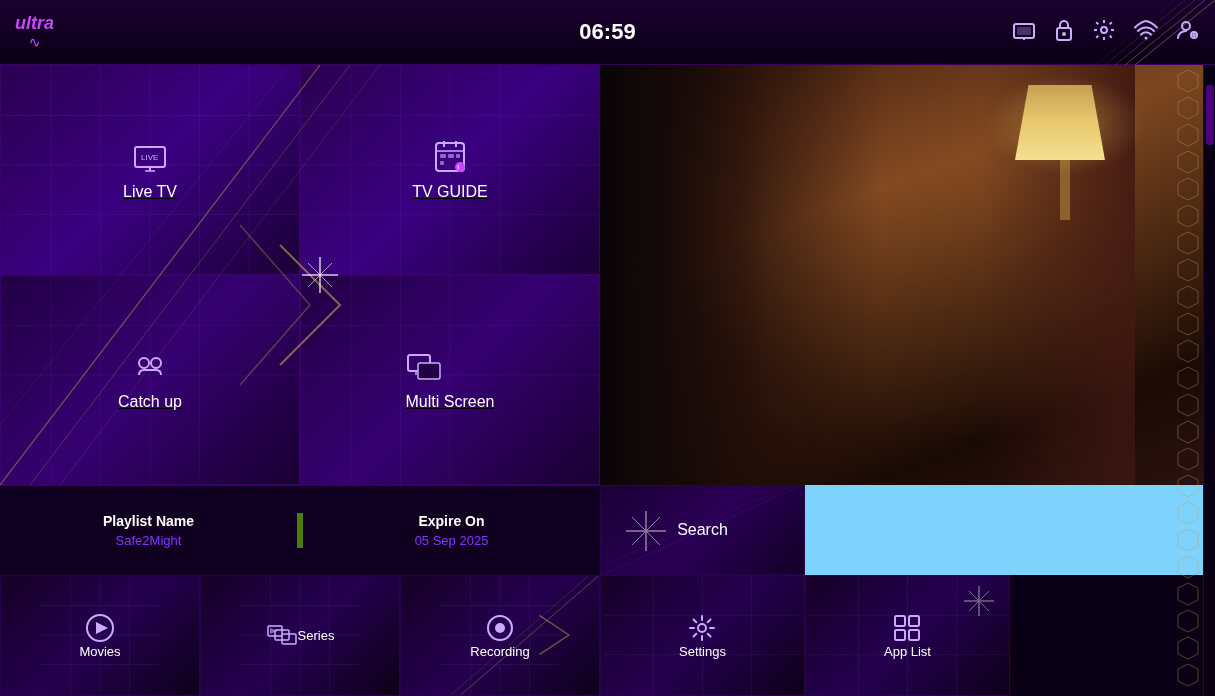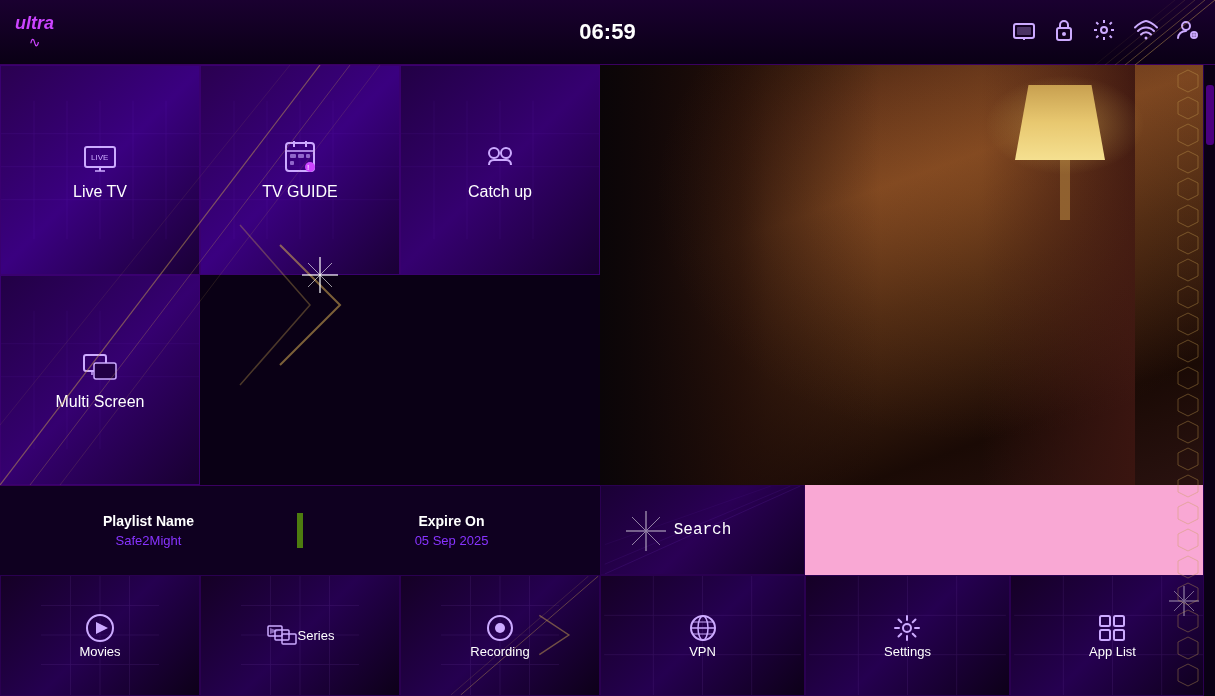--- a/index.html
+++ b/index.html
@@ -72,24 +72,25 @@
     .left-panel {
       width: 600px;
       height: 100%;
       display: flex;
       flex-direction: column;
     }
 
     
     .menu-grid {
       display: grid;
-      grid-template-columns: 1fr 1fr 1fr;
+      grid-template-columns: 1fr 1fr;
       grid-template-rows: 1fr 1fr;
       height: 420px;
       position: relative;
+      text-decoration: underline;
     }
 
     .menu-tile {
       background: #2a0050;
       display: flex;
       flex-direction: column;
       align-items: center;
       justify-content: center;
       cursor: pointer;
       border: 1px solid #3a0070;
@@ -174,22 +175,21 @@
       height: 100%;
       position: relative;
       background: linear-gradient(160deg, #4a3020 0%, #6a4025 15%, #9a6030 30%, #c07040 45%, #8a5030 60%, #3a2010 75%, #1a0808 90%, #2a1510 100%);
     }
 
     
     .quick-tiles {
       height: 90px;
       display: grid;
       grid-template-columns: 1fr 1fr 1fr;
-      background: #f9a8d4;
-      font-family: Liberation Mono, monospace;
+      background: #7dd3fc;
     }
     .quick-tile {
       display: flex;
       align-items: center;
       justify-content: center;
       cursor: pointer;
       border: 1px solid #2a0050;
       background: #1a0035;
       font-size: 16px;
       color: #ffffff;
@@ -373,21 +373,21 @@
 
       <div class="menu-tile">
         <div style="position:absolute;top:0;left:0;right:0;bottom:0;background:linear-gradient(135deg,#220045,#350070,#180030);"></div>
         <svg style="position:absolute;top:0;left:0;width:100%;height:100%;opacity:0.12;" viewBox="0 0 300 210">
           <line x1="0" y1="50" x2="300" y2="50" stroke="#9944ff" stroke-width="0.8"></line>
           <line x1="0" y1="100" x2="300" y2="100" stroke="#9944ff" stroke-width="0.8"></line>
           <line x1="50" y1="0" x2="50" y2="210" stroke="#9944ff" stroke-width="0.8"></line>
           <line x1="100" y1="0" x2="100" y2="210" stroke="#9944ff" stroke-width="0.8"></line>
           <line x1="150" y1="0" x2="150" y2="210" stroke="#9944ff" stroke-width="0.8"></line>
         </svg>
-        <div style="position:relative;z-index:2;display:flex;flex-direction:column;align-items:center;">
+        <div style="position:relative;z-index:2;display:flex;flex-direction:column;align-items:flex-start;">
           <svg class="icon-svg" viewBox="0 0 36 36" fill="none">
             <rect x="2" y="6" width="22" height="16" rx="2" stroke="#ccaaff" stroke-width="2" fill="none"></rect>
             <rect x="12" y="14" width="22" height="16" rx="2" stroke="#ccaaff" stroke-width="1.5" fill="#220045"></rect>
             <line x1="8" y1="22" x2="12" y2="22" stroke="#ccaaff" stroke-width="1.5"></line>
             <line x1="10" y1="22" x2="10" y2="26" stroke="#ccaaff" stroke-width="1.5"></line>
           </svg>
           <span class="tile-label">Multi Screen</span>
         </div>
       </div>
 
@@ -532,40 +532,20 @@
           </g>
         </svg>
         <span style="position:relative;z-index:2;color:white;font-size:16px;font-weight:500;">Search</span>
       </div>
 
 
     </div>
 
     <div class="right-bottom">
 
-      <div class="right-bottom-tile">
-        <div style="position:absolute;top:0;left:0;right:0;bottom:0;background:linear-gradient(135deg,#150025,#250050,#0d0018);"></div>
-        <svg style="position:absolute;top:0;left:0;width:100%;height:100%;opacity:0.2;" viewBox="0 0 200 121">
-          <line x1="0" y1="40" x2="200" y2="40" stroke="#7744aa" stroke-width="0.8"></line>
-          <line x1="0" y1="80" x2="200" y2="80" stroke="#7744aa" stroke-width="0.8"></line>
-          <line x1="50" y1="0" x2="50" y2="121" stroke="#7744aa" stroke-width="0.8"></line>
-          <line x1="100" y1="0" x2="100" y2="121" stroke="#7744aa" stroke-width="0.8"></line>
-          <line x1="150" y1="0" x2="150" y2="121" stroke="#7744aa" stroke-width="0.8"></line>
-        </svg>
-        <div style="position:relative;z-index:2;display:flex;flex-direction:column;align-items:center;">
-          <svg width="32" height="32" viewBox="0 0 32 32" fill="none">
-            <circle cx="16" cy="16" r="12" stroke="#ccaaff" stroke-width="2" fill="none"></circle>
-            <ellipse cx="16" cy="16" rx="5" ry="12" stroke="#ccaaff" stroke-width="1.5" fill="none"></ellipse>
-            <line x1="4" y1="16" x2="28" y2="16" stroke="#ccaaff" stroke-width="1.5"></line>
-            <line x1="5" y1="10" x2="27" y2="10" stroke="#ccaaff" stroke-width="1"></line>
-            <line x1="5" y1="22" x2="27" y2="22" stroke="#ccaaff" stroke-width="1"></line>
-          </svg>
-          <span class="tile-label">VPN</span>
-        </div>
-      </div>
 
       <div class="right-bottom-tile">
         <div style="position:absolute;top:0;left:0;right:0;bottom:0;background:linear-gradient(135deg,#150025,#250050,#0d0018);"></div>
         <svg style="position:absolute;top:0;left:0;width:100%;height:100%;opacity:0.2;" viewBox="0 0 200 121">
           <line x1="0" y1="40" x2="200" y2="40" stroke="#7744aa" stroke-width="0.8"></line>
           <line x1="0" y1="80" x2="200" y2="80" stroke="#7744aa" stroke-width="0.8"></line>
           <line x1="50" y1="0" x2="50" y2="121" stroke="#7744aa" stroke-width="0.8"></line>
           <line x1="100" y1="0" x2="100" y2="121" stroke="#7744aa" stroke-width="0.8"></line>
           <line x1="150" y1="0" x2="150" y2="121" stroke="#7744aa" stroke-width="0.8"></line>
         </svg>

